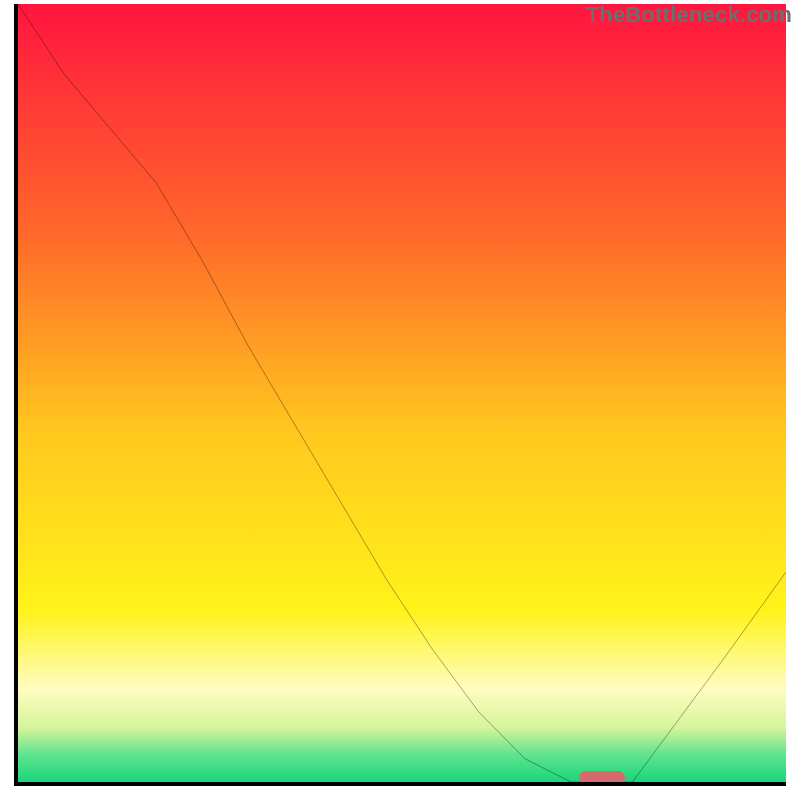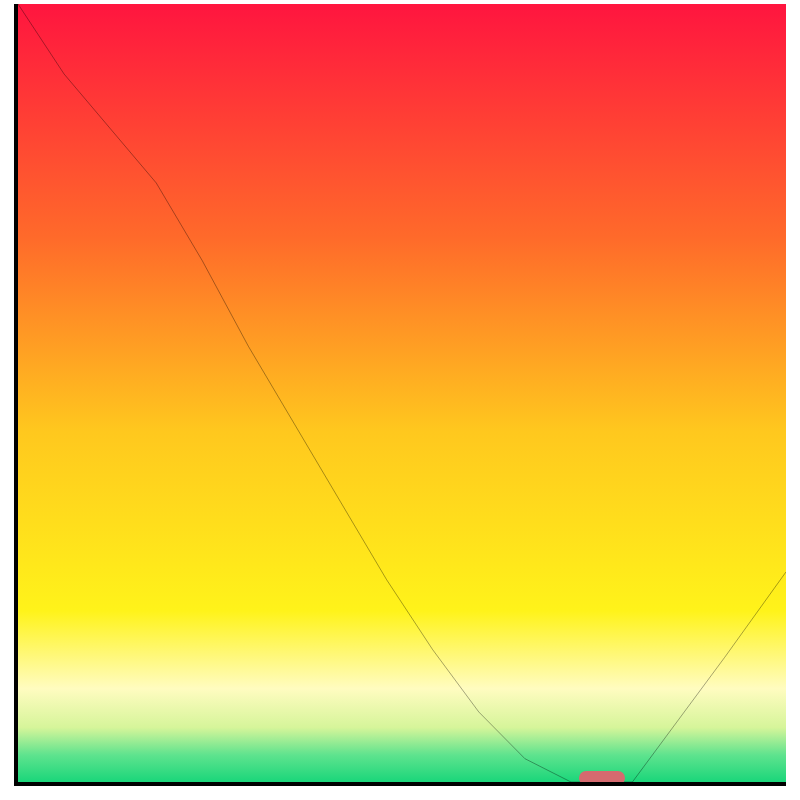--- a/index.html
+++ b/index.html
@@ -90,14 +90,15 @@
     </div>
 
     <svg class="curve" viewBox="0 0 100 100" preserveAspectRatio="none">
       <path id="curvePath" d="M0.00 0.00 L6.00 9.00 L12.00 16.00 L18.00 23.00 L24.00 33.00 L30.00 44.00 L36.00 54.00 L42.00 64.00 L48.00 74.00 L54.00 83.00 L60.00 91.00 L66.00 97.00 L72.00 100.00 L75.00 100.00 L80.00 100.00 L86.00 92.00 L92.00 84.00 L100.00 73.00" fill="none" stroke="#000" stroke-width="0.35" vector-effect="non-scaling-stroke"></path>
     </svg>
 
     <div class="marker" id="marker" style="left: 76%; bottom: -3px; top: auto; transform: translateX(-50%); width: 46px; background: rgb(214, 106, 111);"></div>
 
   </div>
 
+  <div class="watermark">TheBottleneck.com</div>
 
 </div>
 
 </body></html>

